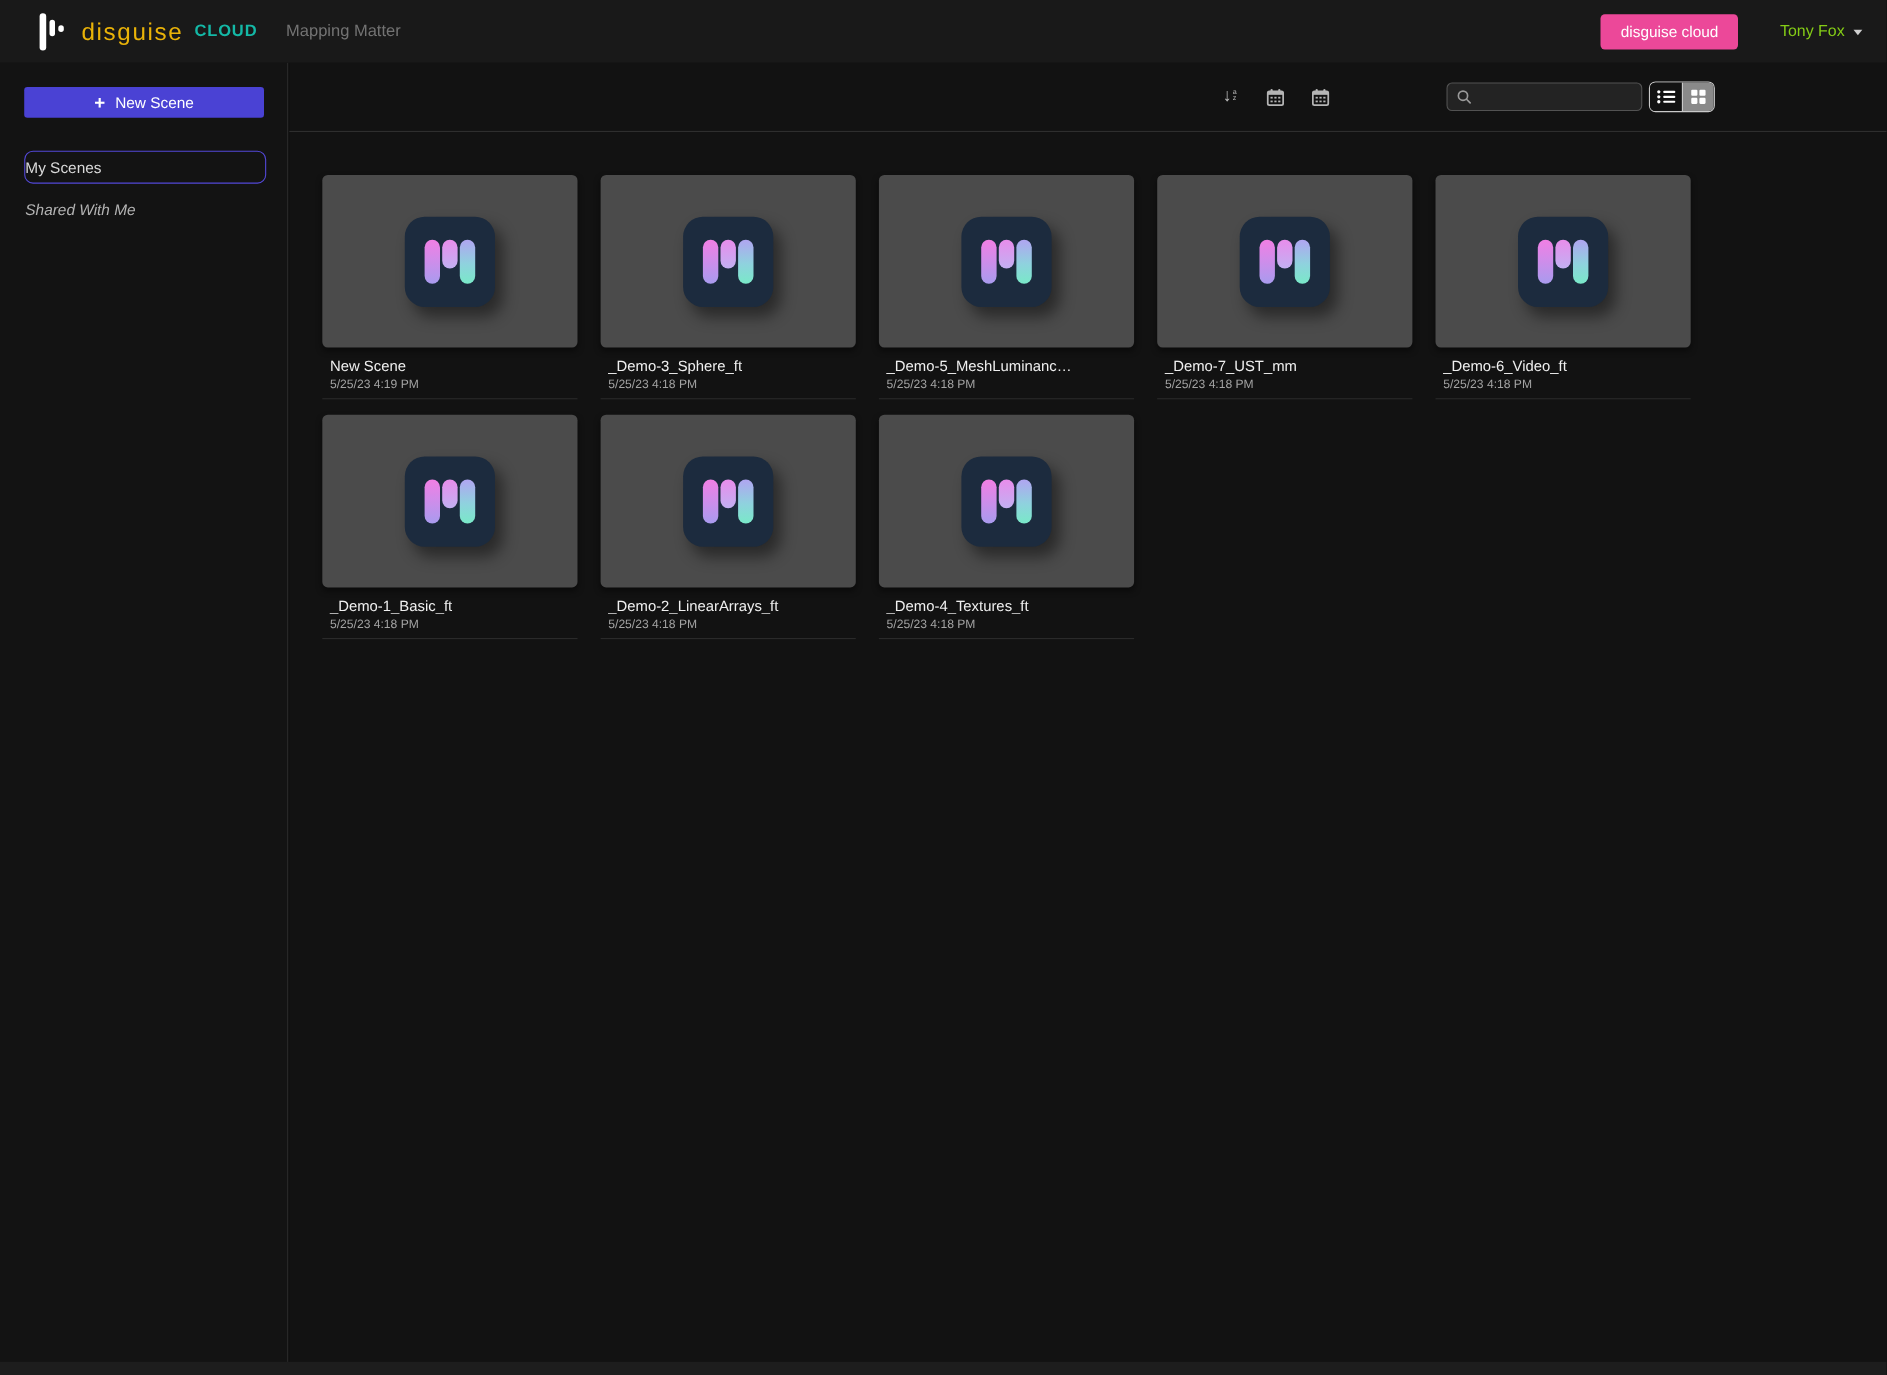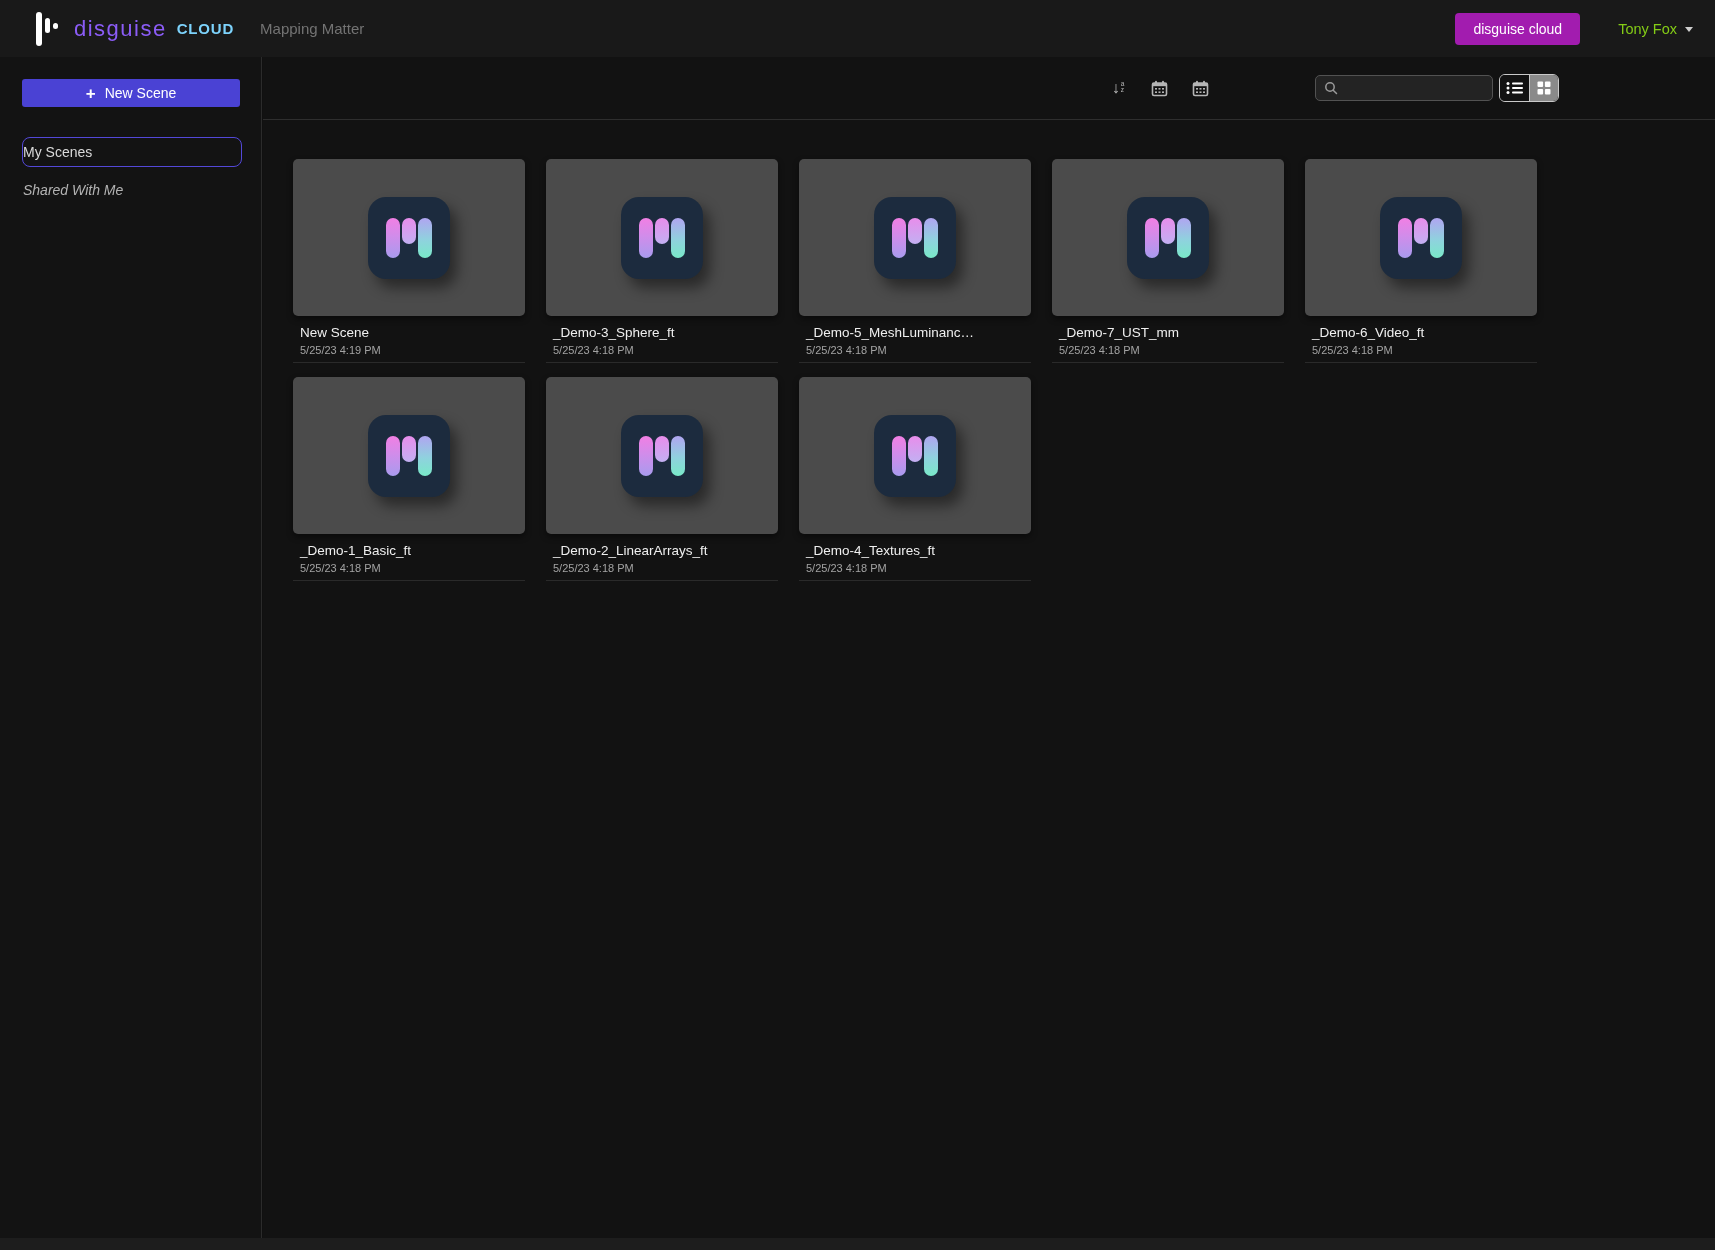--- a/index.html
+++ b/index.html
@@ -7,25 +7,25 @@
               font-family:"Liberation Sans", sans-serif; }
 
   
   .topbar { position:absolute; left:0; top:0; width:1715px; height:57px;
             background:#191919; display:flex; align-items:center; z-index:5; }
   .brand { display:flex; align-items:center; margin-left:36px; }
   .dmark { position:relative; width:26px; height:36px; margin-right:12px; }
   .dmark .b1 { position:absolute; left:0;  top:1px;  width:6px; height:34px; background:#fff; border-radius:3px; }
   .dmark .b2 { position:absolute; left:9px; top:7px; width:5px; height:15px; background:#fff; border-radius:2.5px; }
   .dmark .b3 { position:absolute; left:17px; top:12px; width:5px; height:6px; background:#fff; border-radius:2.5px; }
-  .brand-name { color:#8b5cf6; font-size:22px; font-weight:300; letter-spacing:1.5px; }
-  .brand-suffix { color:#7dd3fc; font-size:15px; font-weight:700; letter-spacing:.8px; margin-left:10px;text-align:right; }
+  .brand-name { color:#eab308; font-size:22px; font-weight:300; letter-spacing:1.5px; }
+  .brand-suffix { color:#14b8a6; font-size:15px; font-weight:700; letter-spacing:.8px; margin-left:10px;text-align:right; }
   .app-title { color:#737373; font-size:15px; margin-left:26px; }
   .topbar-right { margin-left:auto; display:flex; align-items:center; margin-right:22px; }
-  .cloud-btn { background:#a21caf; color:#fff; font-size:14px; border:none; border-radius:4px;
+  .cloud-btn { background:#ec4899; color:#fff; font-size:14px; border:none; border-radius:4px;
                padding:8px 18px; cursor:pointer; font-family:inherit; }
   .user-menu { display:flex; align-items:center; margin-left:38px; color:#84cc16; font-size:14.5px; cursor:pointer; }
   .caret { width:0; height:0; border-left:4.5px solid transparent; border-right:4.5px solid transparent;
            border-top:5.5px solid #cfcfcf; margin-left:8px; margin-top:2px; }
 
   
   .sidebar { position:absolute; left:0; top:57px; width:262px; height:1193px;
              background:#131313; border-right:1px solid #2b2b2b; }
   .new-scene-btn { position:absolute; left:22px; top:22px; width:218px; height:28px;
                    background:#4a42d4; border:none; border-radius:3px; color:#fff; font-size:14px;

